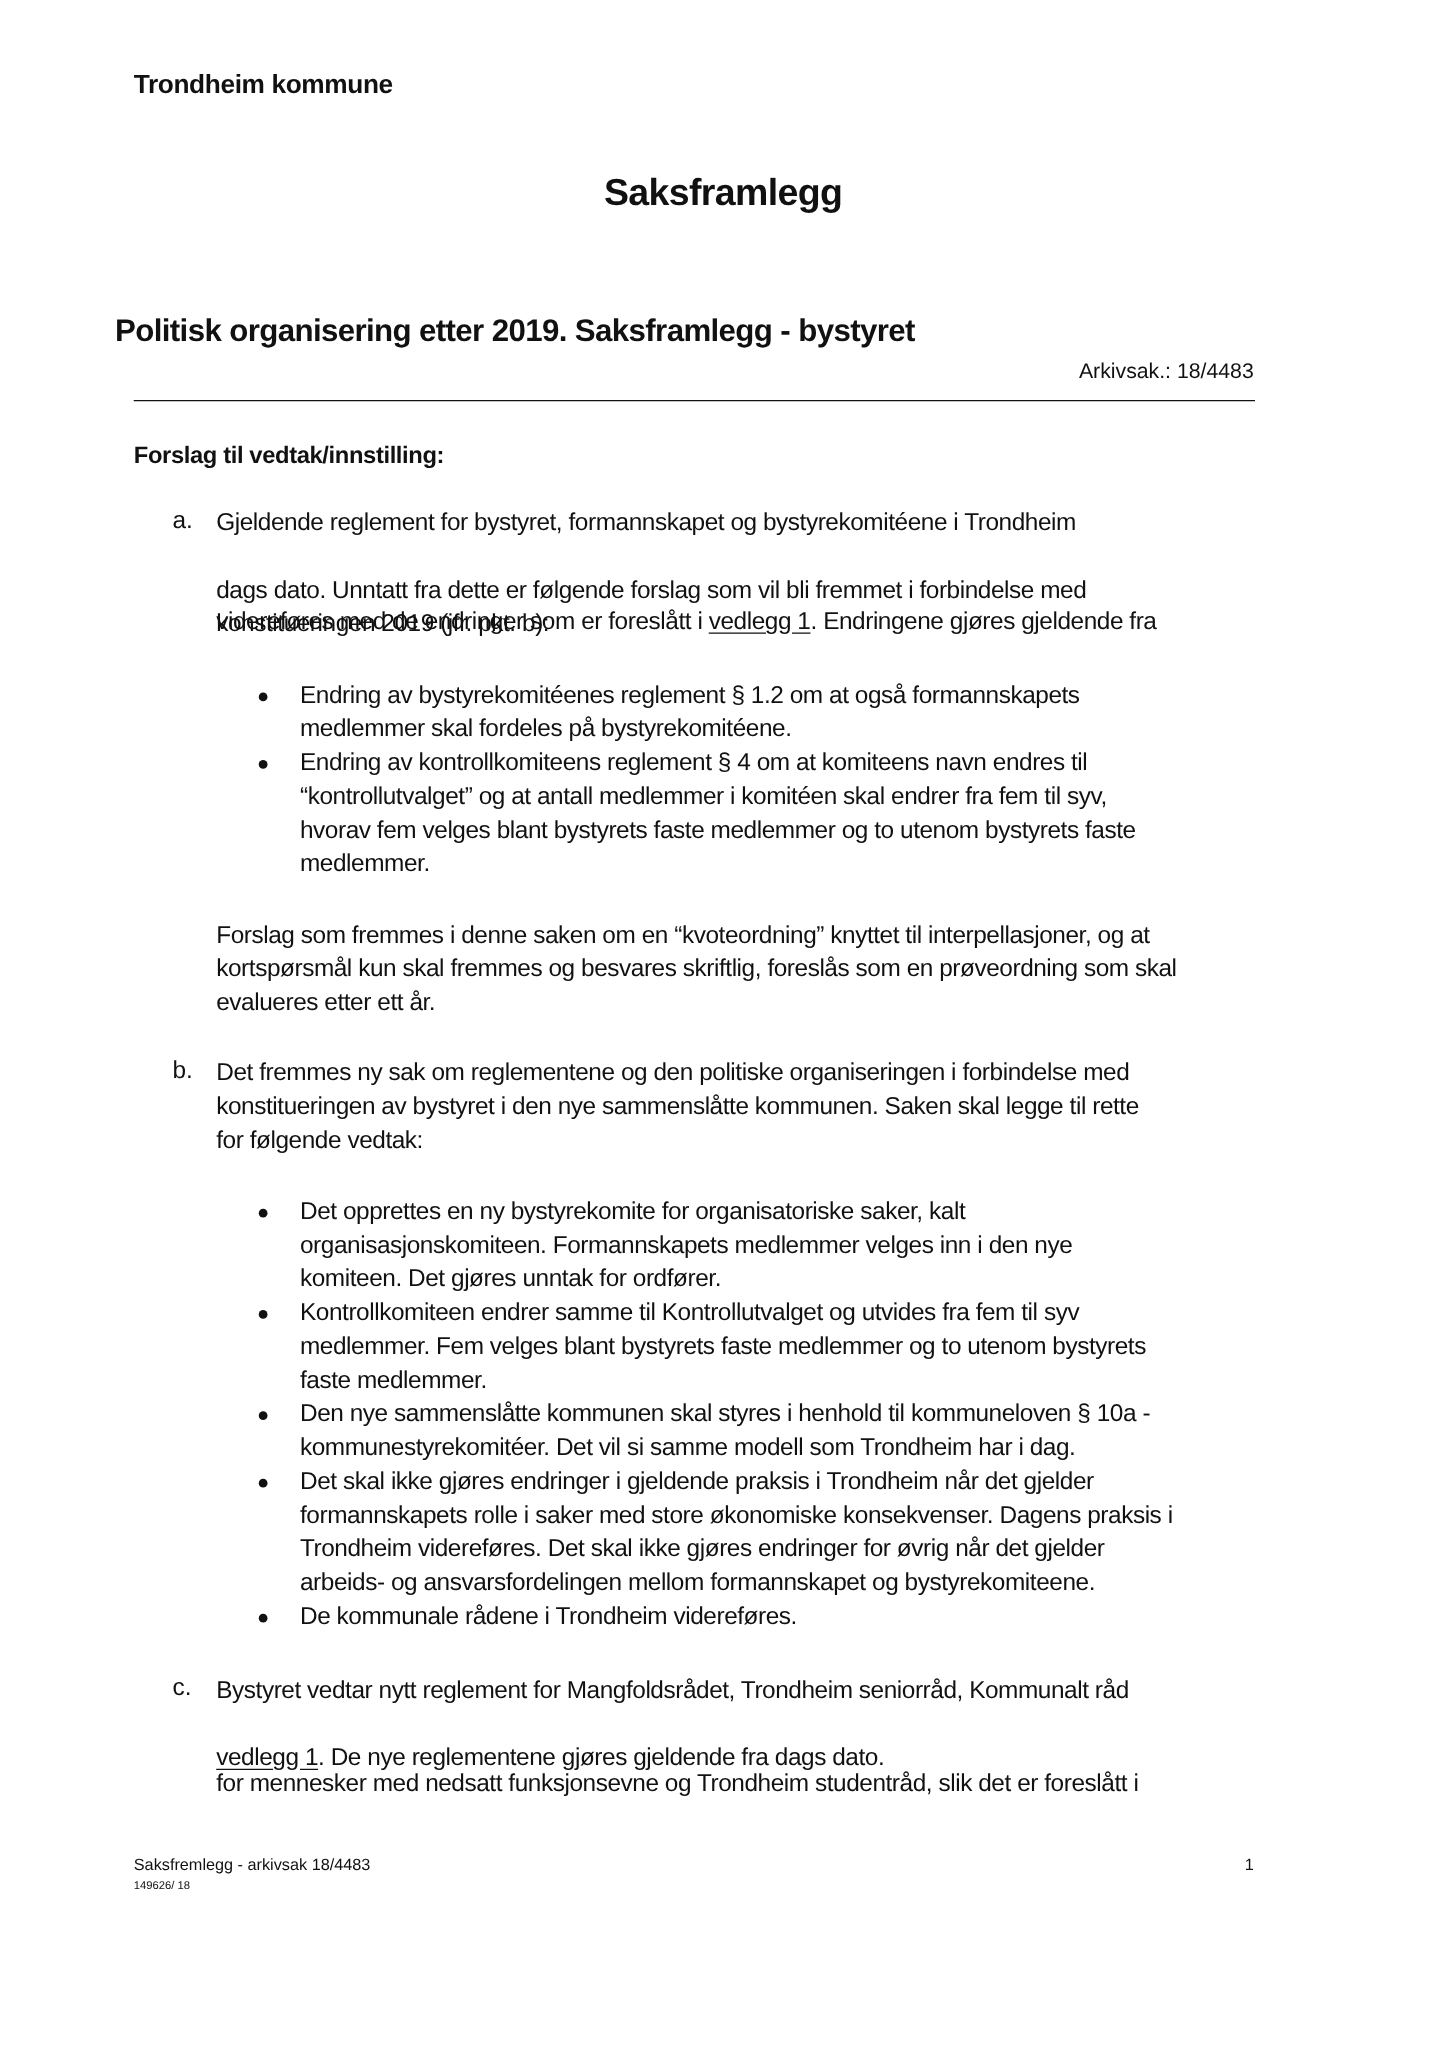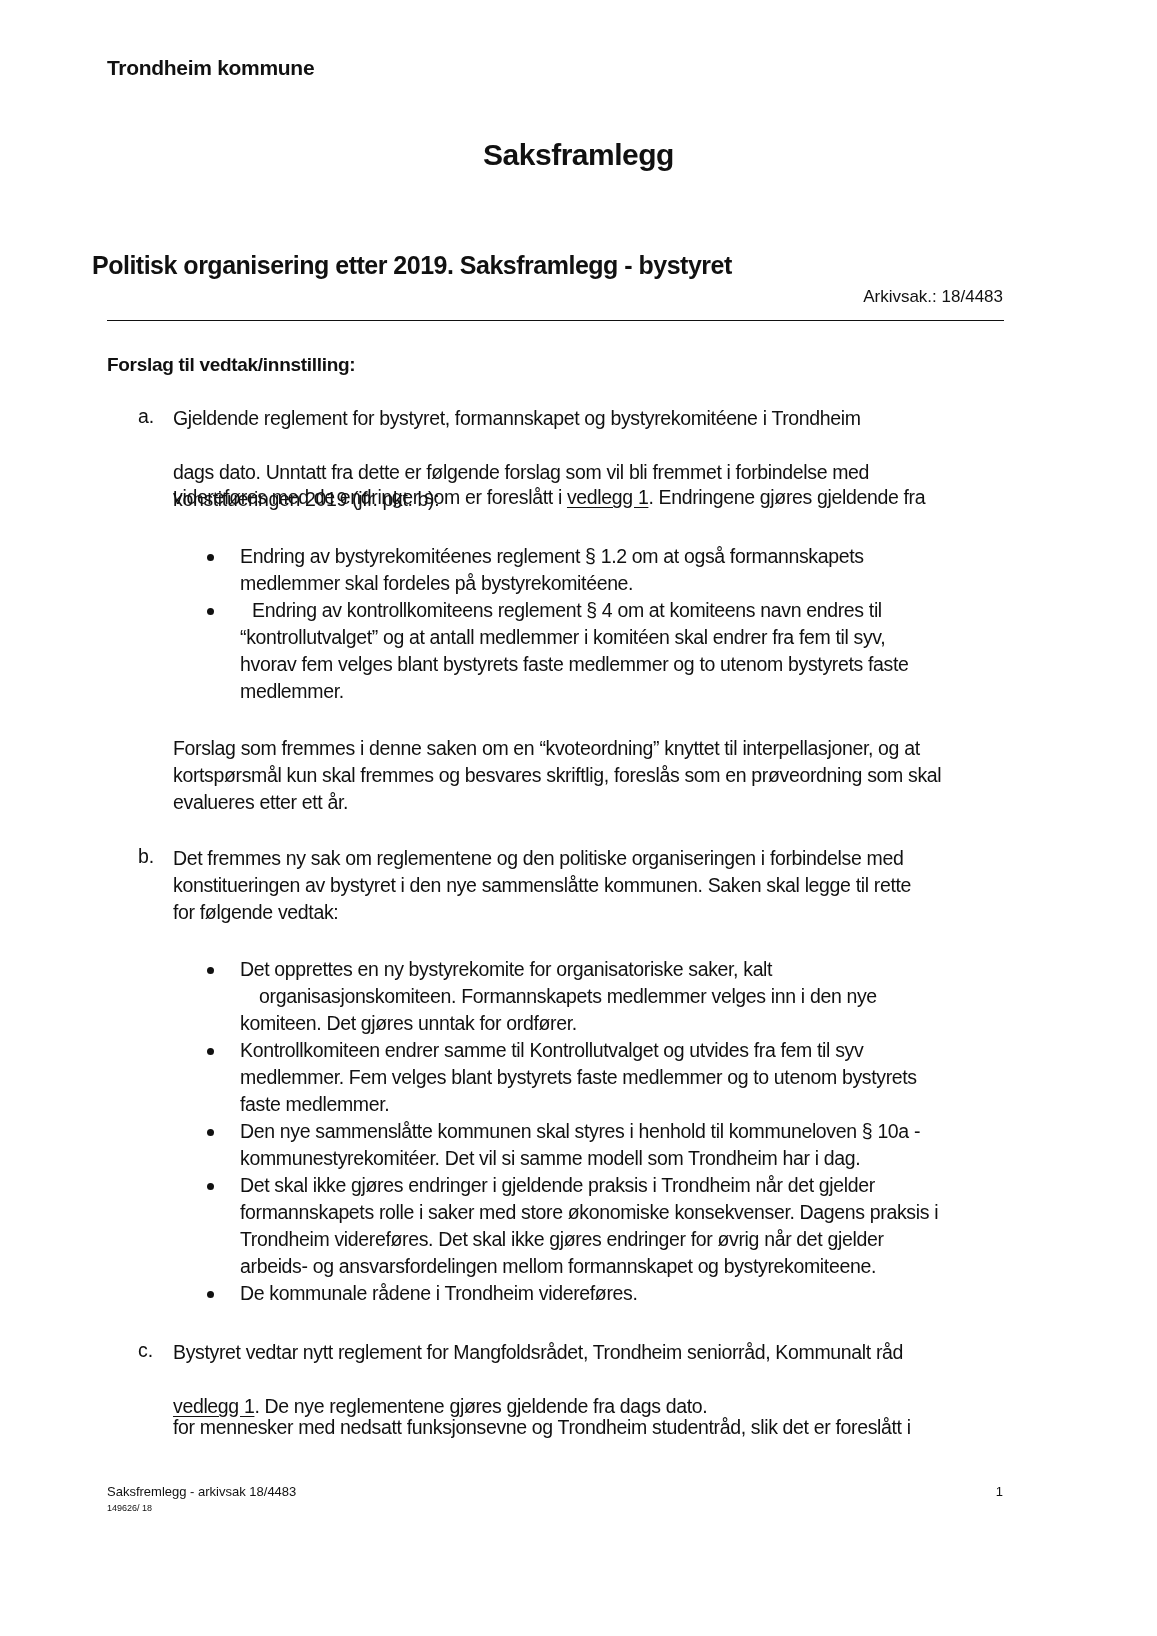--- a/index.html
+++ b/index.html
@@ -45,21 +45,21 @@
     <div class="abs txt" style="left:173px; top:486px;">konstitueringen 2019 (jfr. pkt. b):</div>
 
     <div>
       <div>
         <span class="bullet" style="left:207px; top:554px;"></span>
         <div class="abs txt" style="left:240px; top:543px;">Endring av bystyrekomitéenes reglement § 1.2 om at også formannskapets</div>
         <div class="abs txt" style="left:240px; top:570px;">medlemmer skal fordeles på bystyrekomitéene.</div>
       </div>
       <div>
         <span class="bullet" style="left:207px; top:608px;"></span>
-        <div class="abs txt" style="left:240px; top:597px;margin-left:12px;">Endring av kontrollkomiteens reglement § 4 om at komiteens navn endres til</div>
+        <div class="abs txt" style="left:240px; top:597px;">Endring av kontrollkomiteens reglement § 4 om at komiteens navn endres til</div>
         <div class="abs txt" style="left:240px; top:624px;">“kontrollutvalget” og at antall medlemmer i komitéen skal endrer fra fem til syv,</div>
         <div class="abs txt" style="left:240px; top:651px;">hvorav fem velges blant bystyrets faste medlemmer og to utenom bystyrets faste</div>
         <div class="abs txt" style="left:240px; top:678px;">medlemmer.</div>
       </div>
     </div>
 
     <div>
       <div class="abs txt" style="left:173px; top:735px;">Forslag som fremmes i denne saken om en “kvoteordning” knyttet til interpellasjoner, og at</div>
       <div class="abs txt" style="left:173px; top:762px;">kortspørsmål kun skal fremmes og besvares skriftlig, foreslås som en prøveordning som skal</div>
       <div class="abs txt" style="left:173px; top:789px;">evalueres etter ett år.</div>
@@ -69,21 +69,21 @@
   <div>
     <span class="marker" style="left:138px; top:845px;">b.</span>
     <div class="abs txt" style="left:173px; top:845px;">Det fremmes ny sak om reglementene og den politiske organiseringen i forbindelse med</div>
     <div class="abs txt" style="left:173px; top:872px;">konstitueringen av bystyret i den nye sammenslåtte kommunen. Saken skal legge til rette</div>
     <div class="abs txt" style="left:173px; top:899px;">for følgende vedtak:</div>
 
     <div>
       <div>
         <span class="bullet" style="left:207px; top:967px;"></span>
         <div class="abs txt" style="left:240px; top:956px;">Det opprettes en ny bystyrekomite for organisatoriske saker, kalt</div>
-        <div class="abs txt" style="left:240px; top:983px;margin-left:19px;">organisasjonskomiteen. Formannskapets medlemmer velges inn i den nye</div>
+        <div class="abs txt" style="left:240px; top:983px;">organisasjonskomiteen. Formannskapets medlemmer velges inn i den nye</div>
         <div class="abs txt" style="left:240px; top:1010px;">komiteen. Det gjøres unntak for ordfører.</div>
       </div>
       <div>
         <span class="bullet" style="left:207px; top:1048px;"></span>
         <div class="abs txt" style="left:240px; top:1037px;">Kontrollkomiteen endrer samme til Kontrollutvalget og utvides fra fem til syv</div>
         <div class="abs txt" style="left:240px; top:1064px;">medlemmer. Fem velges blant bystyrets faste medlemmer og to utenom bystyrets</div>
         <div class="abs txt" style="left:240px; top:1091px;">faste medlemmer.</div>
       </div>
       <div>
         <span class="bullet" style="left:207px; top:1129px;"></span>

